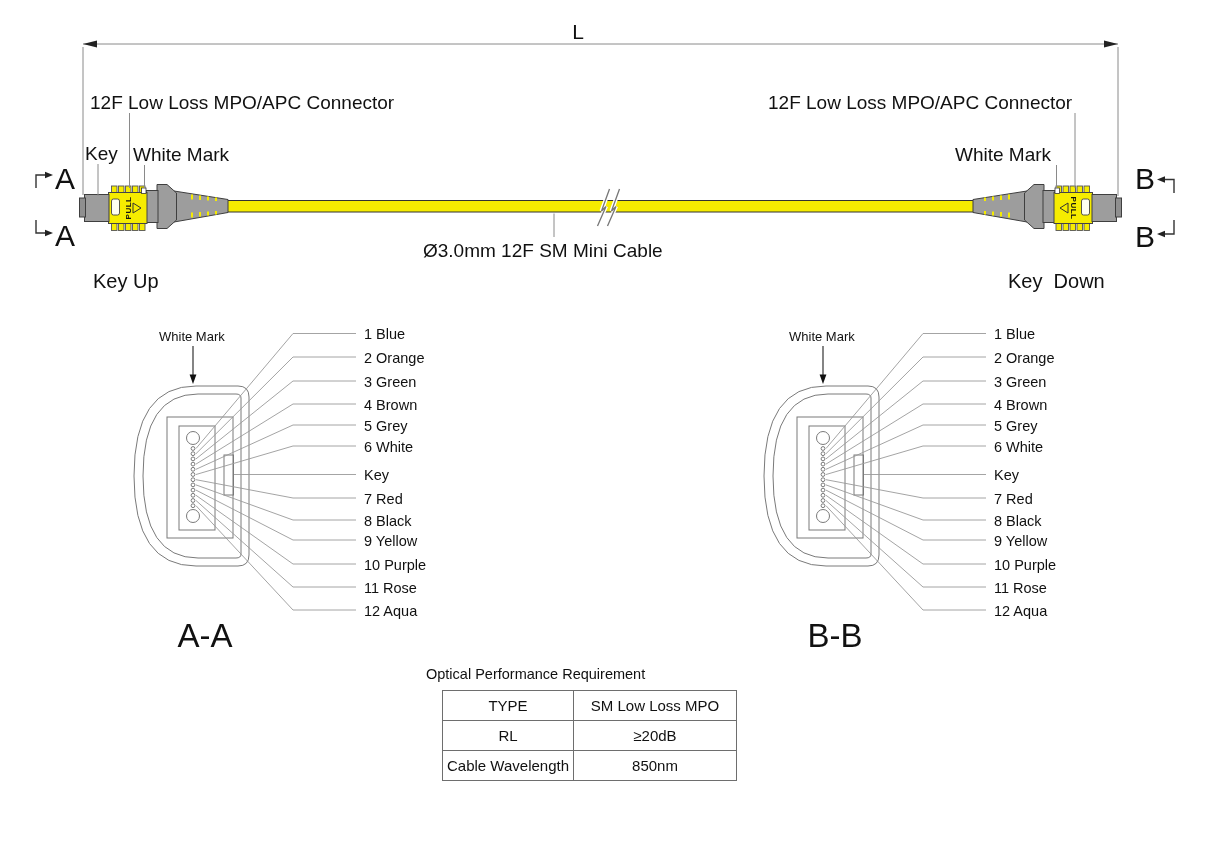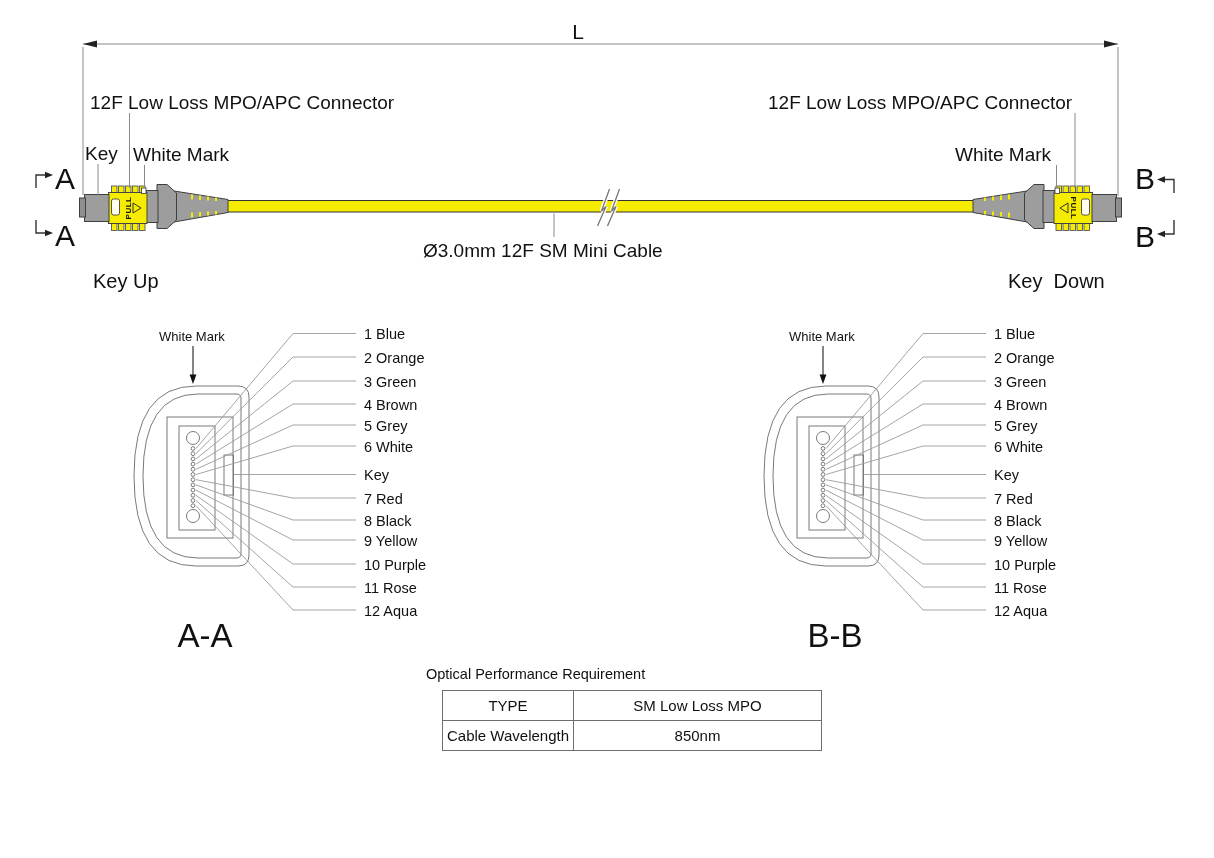--- a/index.html
+++ b/index.html
@@ -10,21 +10,21 @@
   .lbl{font-size:19px;}
   .lbl20{font-size:20px;}
   .dim{font-size:21px;}
   .sec{font-size:30px;}
   .ttl{font-size:33px;}
   .pin{font-size:14.5px;}
   .wm{font-size:13px;}
   .pull{font-size:8px;font-weight:bold;letter-spacing:.5px;}
   .tbl-title{position:absolute;left:426px;top:666px;font-size:14.5px;color:#111;}
   .tbl-wrap{position:absolute;left:442px;top:690px;}
-  table.perf{border-collapse:collapse;width:380px;table-layout:fixed;border-radius:27px;}
+  table.perf{border-collapse:collapse;width:295px;table-layout:fixed;border-radius:27px;}
   table.perf td{border:1px solid #6e6e6e;height:29px;text-align:center;vertical-align:middle;
                 font-size:15px;color:#111;padding:0;}
   table.perf td.c1{width:130px;}
 </style>
 </head>
 <body>
 
 <div class="stage">
 <svg width="1214" height="858" viewBox="0 0 1214 858">
 
@@ -278,19 +278,23 @@
 
 <div class="tbl-title">Optical Performance Requirement</div>
 <div class="tbl-wrap">
   <table class="perf">
     <tbody>
       <tr>
         <td class="c1">TYPE</td>
         <td>SM Low Loss MPO</td>
       </tr>
       <tr>
+        <td class="c1">RL</td>
+        <td>≥20dB</td>
+      </tr>
+      <tr>
         <td class="c1">Cable Wavelength</td>
         <td>850nm</td>
       </tr>
     </tbody>
   </table>
 </div>
 </div>
 
 </body></html>

